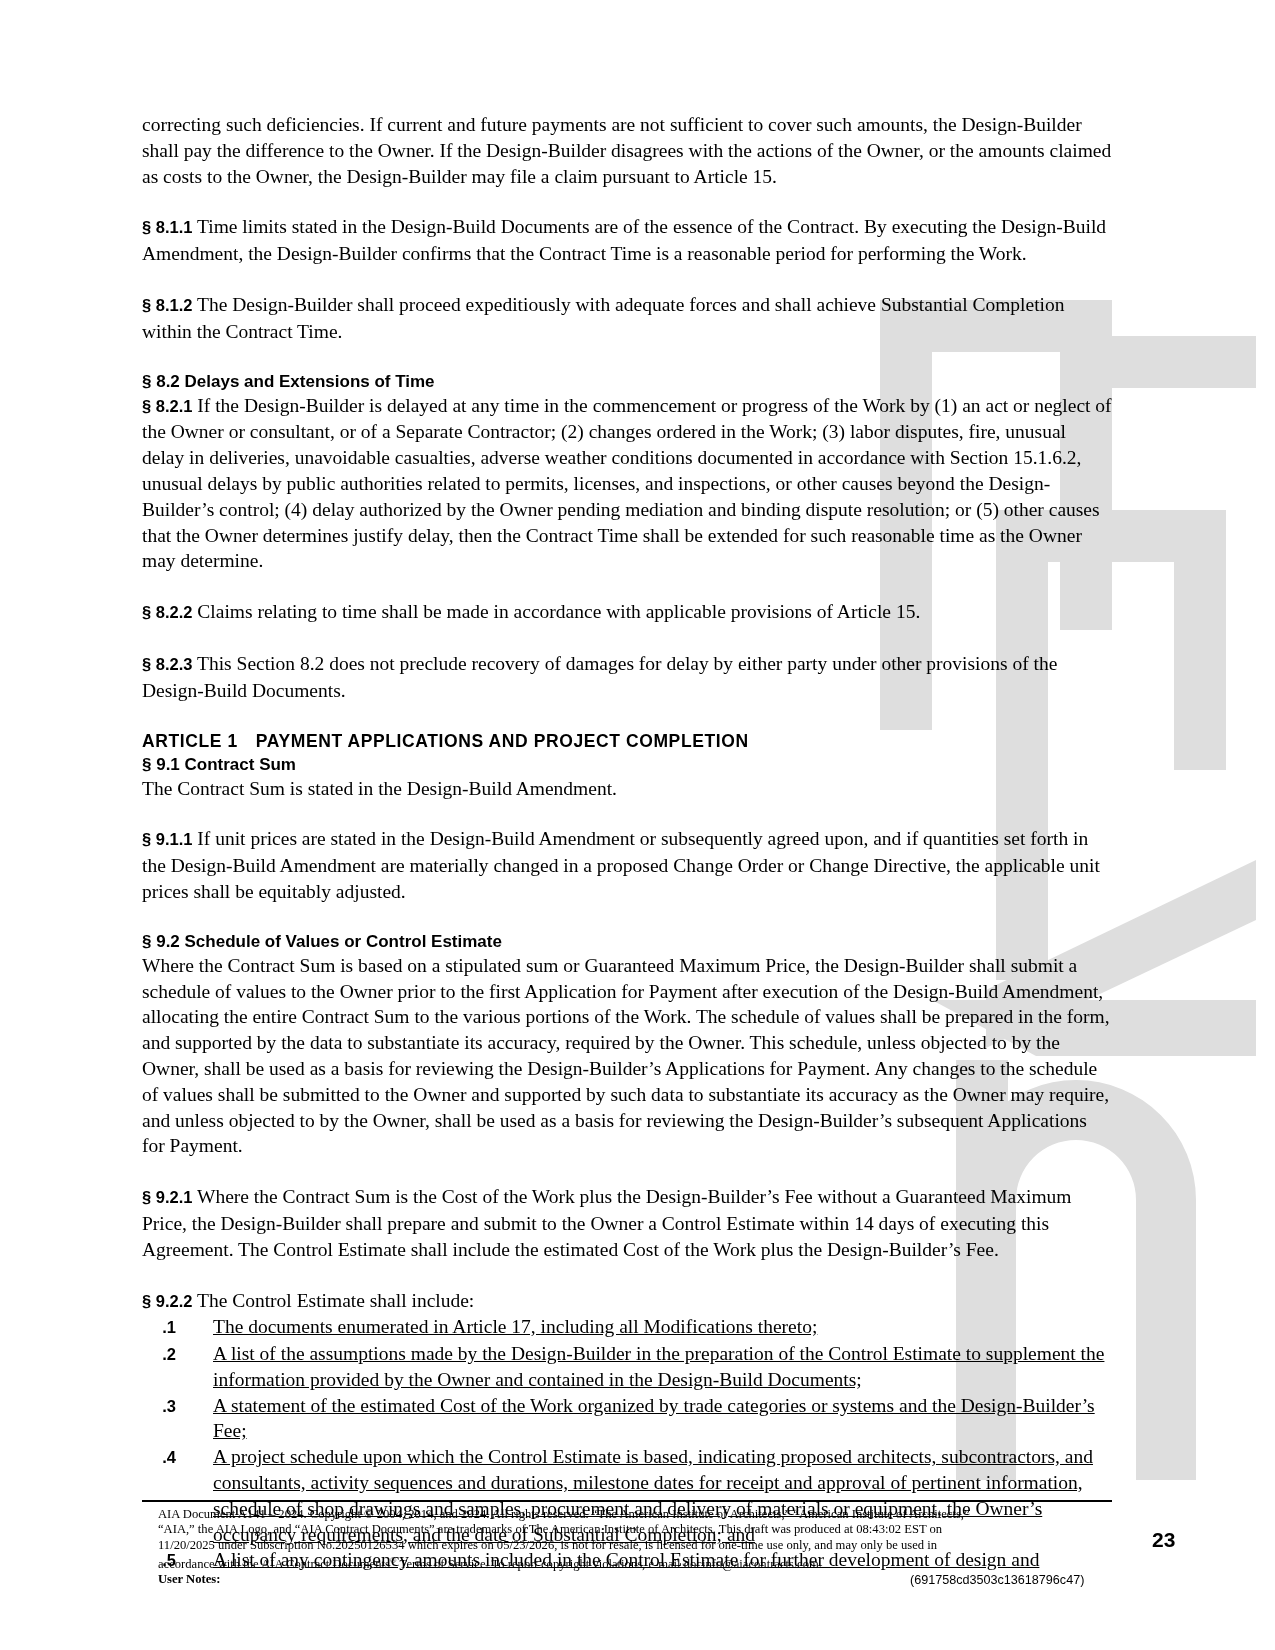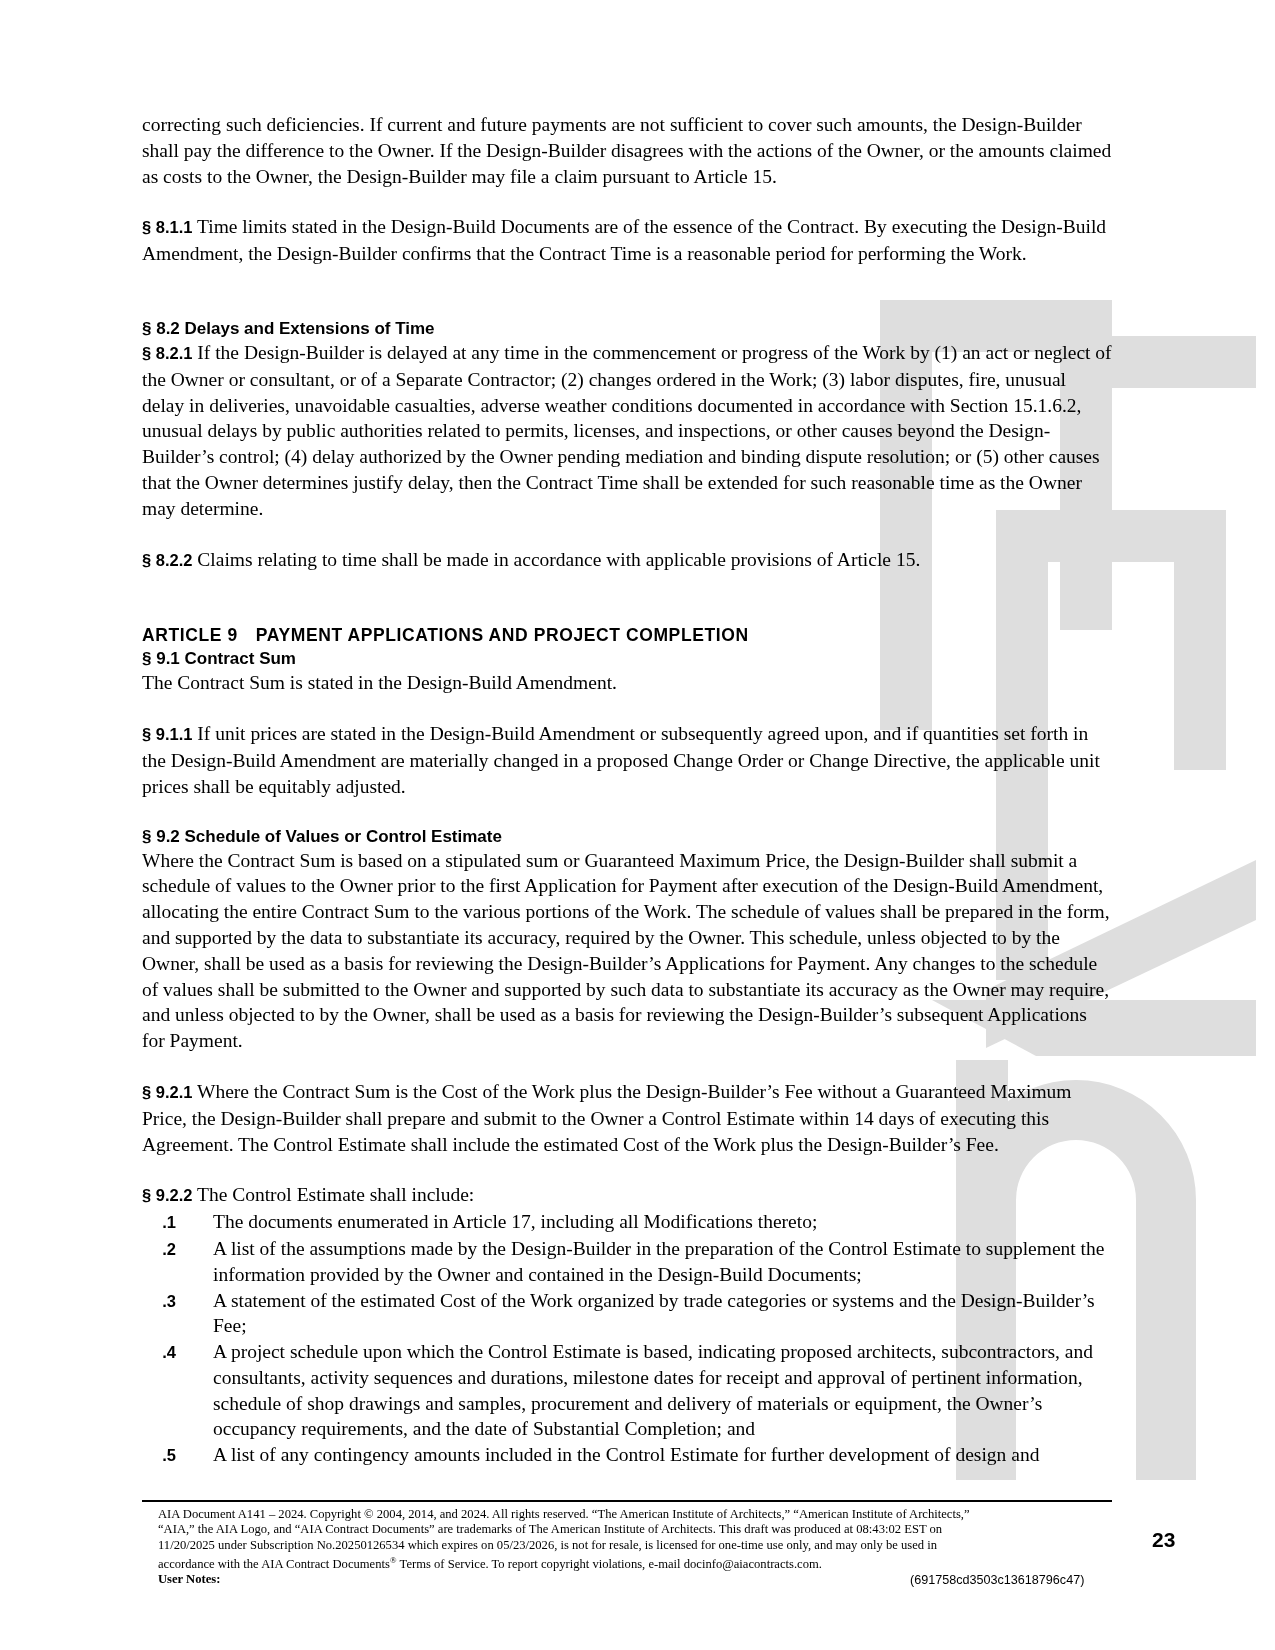--- a/index.html
+++ b/index.html
@@ -96,20 +96,21 @@
     font-size: 16.5px;
     width: 34px;
     flex: 0 0 34px;
     text-align: right;
     padding-top: 1px;
   }
   ul.numlist li .txt {
     flex: 1 1 auto;
     padding-left: 37px;
     text-indent: 0;
+    text-decoration: underline;
   }
 
   
   .footer-rule {
     position: absolute;
     left: 142px;
     top: 1500px;
     width: 970px;
     height: 2px;
     background: #000;
@@ -182,37 +183,39 @@
     <p class="body">correcting such deficiencies. If current and future payments are not sufficient to cover such amounts, the Design-Builder shall pay the difference to the Owner. If the Design-Builder disagrees with the actions of the Owner, or the amounts claimed as costs to the Owner, the Design-Builder may file a claim pursuant to Article 15.</p>
 
     <div class="gap"></div>
 
 
 
     <p class="body"><span class="lbl">§ 8.1.1</span> <span>Time limits stated in the Design-Build Documents are of the essence of the Contract. By executing the Design-Build Amendment, the Design-Builder confirms that the Contract Time is a reasonable period for performing the Work.</span></p>
 
     <div class="gap"></div>
 
+    <p class="body"><span class="lbl">§ 8.1.2</span> <span>The Design-Builder shall proceed expeditiously with adequate forces and shall achieve Substantial Completion within the Contract Time.</span></p>
 
     <div class="gap"></div>
 
     <div class="sec-head">§ 8.2 Delays and Extensions of Time</div>
 
     <p class="body"><span class="lbl">§ 8.2.1</span> <span>If the Design-Builder is delayed at any time in the commencement or progress of the Work by (1) an act or neglect of the Owner or consultant, or of a Separate Contractor; (2) changes ordered in the Work; (3) labor disputes, fire, unusual delay in deliveries, unavoidable casualties, adverse weather conditions documented in accordance with Section 15.1.6.2, unusual delays by public authorities related to permits, licenses, and inspections, or other causes beyond the Design-Builder’s control; (4) delay authorized by the Owner pending mediation and binding dispute resolution; or (5) other causes that the Owner determines justify delay, then the Contract Time shall be extended for such reasonable time as the Owner may determine.</span></p>
 
     <div class="gap"></div>
 
     <p class="body"><span class="lbl">§ 8.2.2</span> <span>Claims relating to time shall be made in accordance with applicable provisions of Article 15.</span></p>
 
     <div class="gap"></div>
 
-
-    <div class="gap"></div>
-
-    <div class="article-head"><span>ARTICLE 9</span><span class="spacer"></span><span>PAYMENT APPLICATIONS AND PROJECT COMPLETION</span></div>
+    <p class="body"><span class="lbl">§ 8.2.3</span> <span>This Section 8.2 does not preclude recovery of damages for delay by either party under other provisions of the Design-Build Documents.</span></p>
+
+    <div class="gap"></div>
+
+    <div class="article-head"><span>ARTICLE 1</span><span class="spacer"></span><span>PAYMENT APPLICATIONS AND PROJECT COMPLETION</span></div>
 
     <div class="sec-head">§ 9.1 Contract Sum</div>
 
     <p class="body">The Contract Sum is stated in the Design-Build Amendment.</p>
 
     <div class="gap"></div>
 
     <p class="body"><span class="lbl">§ 9.1.1</span> <span>If unit prices are stated in the Design-Build Amendment or subsequently agreed upon, and if quantities set forth in the Design-Build Amendment are materially changed in a proposed Change Order or Change Directive, the applicable unit prices shall be equitably adjusted.</span></p>
 
     <div class="gap"></div>

